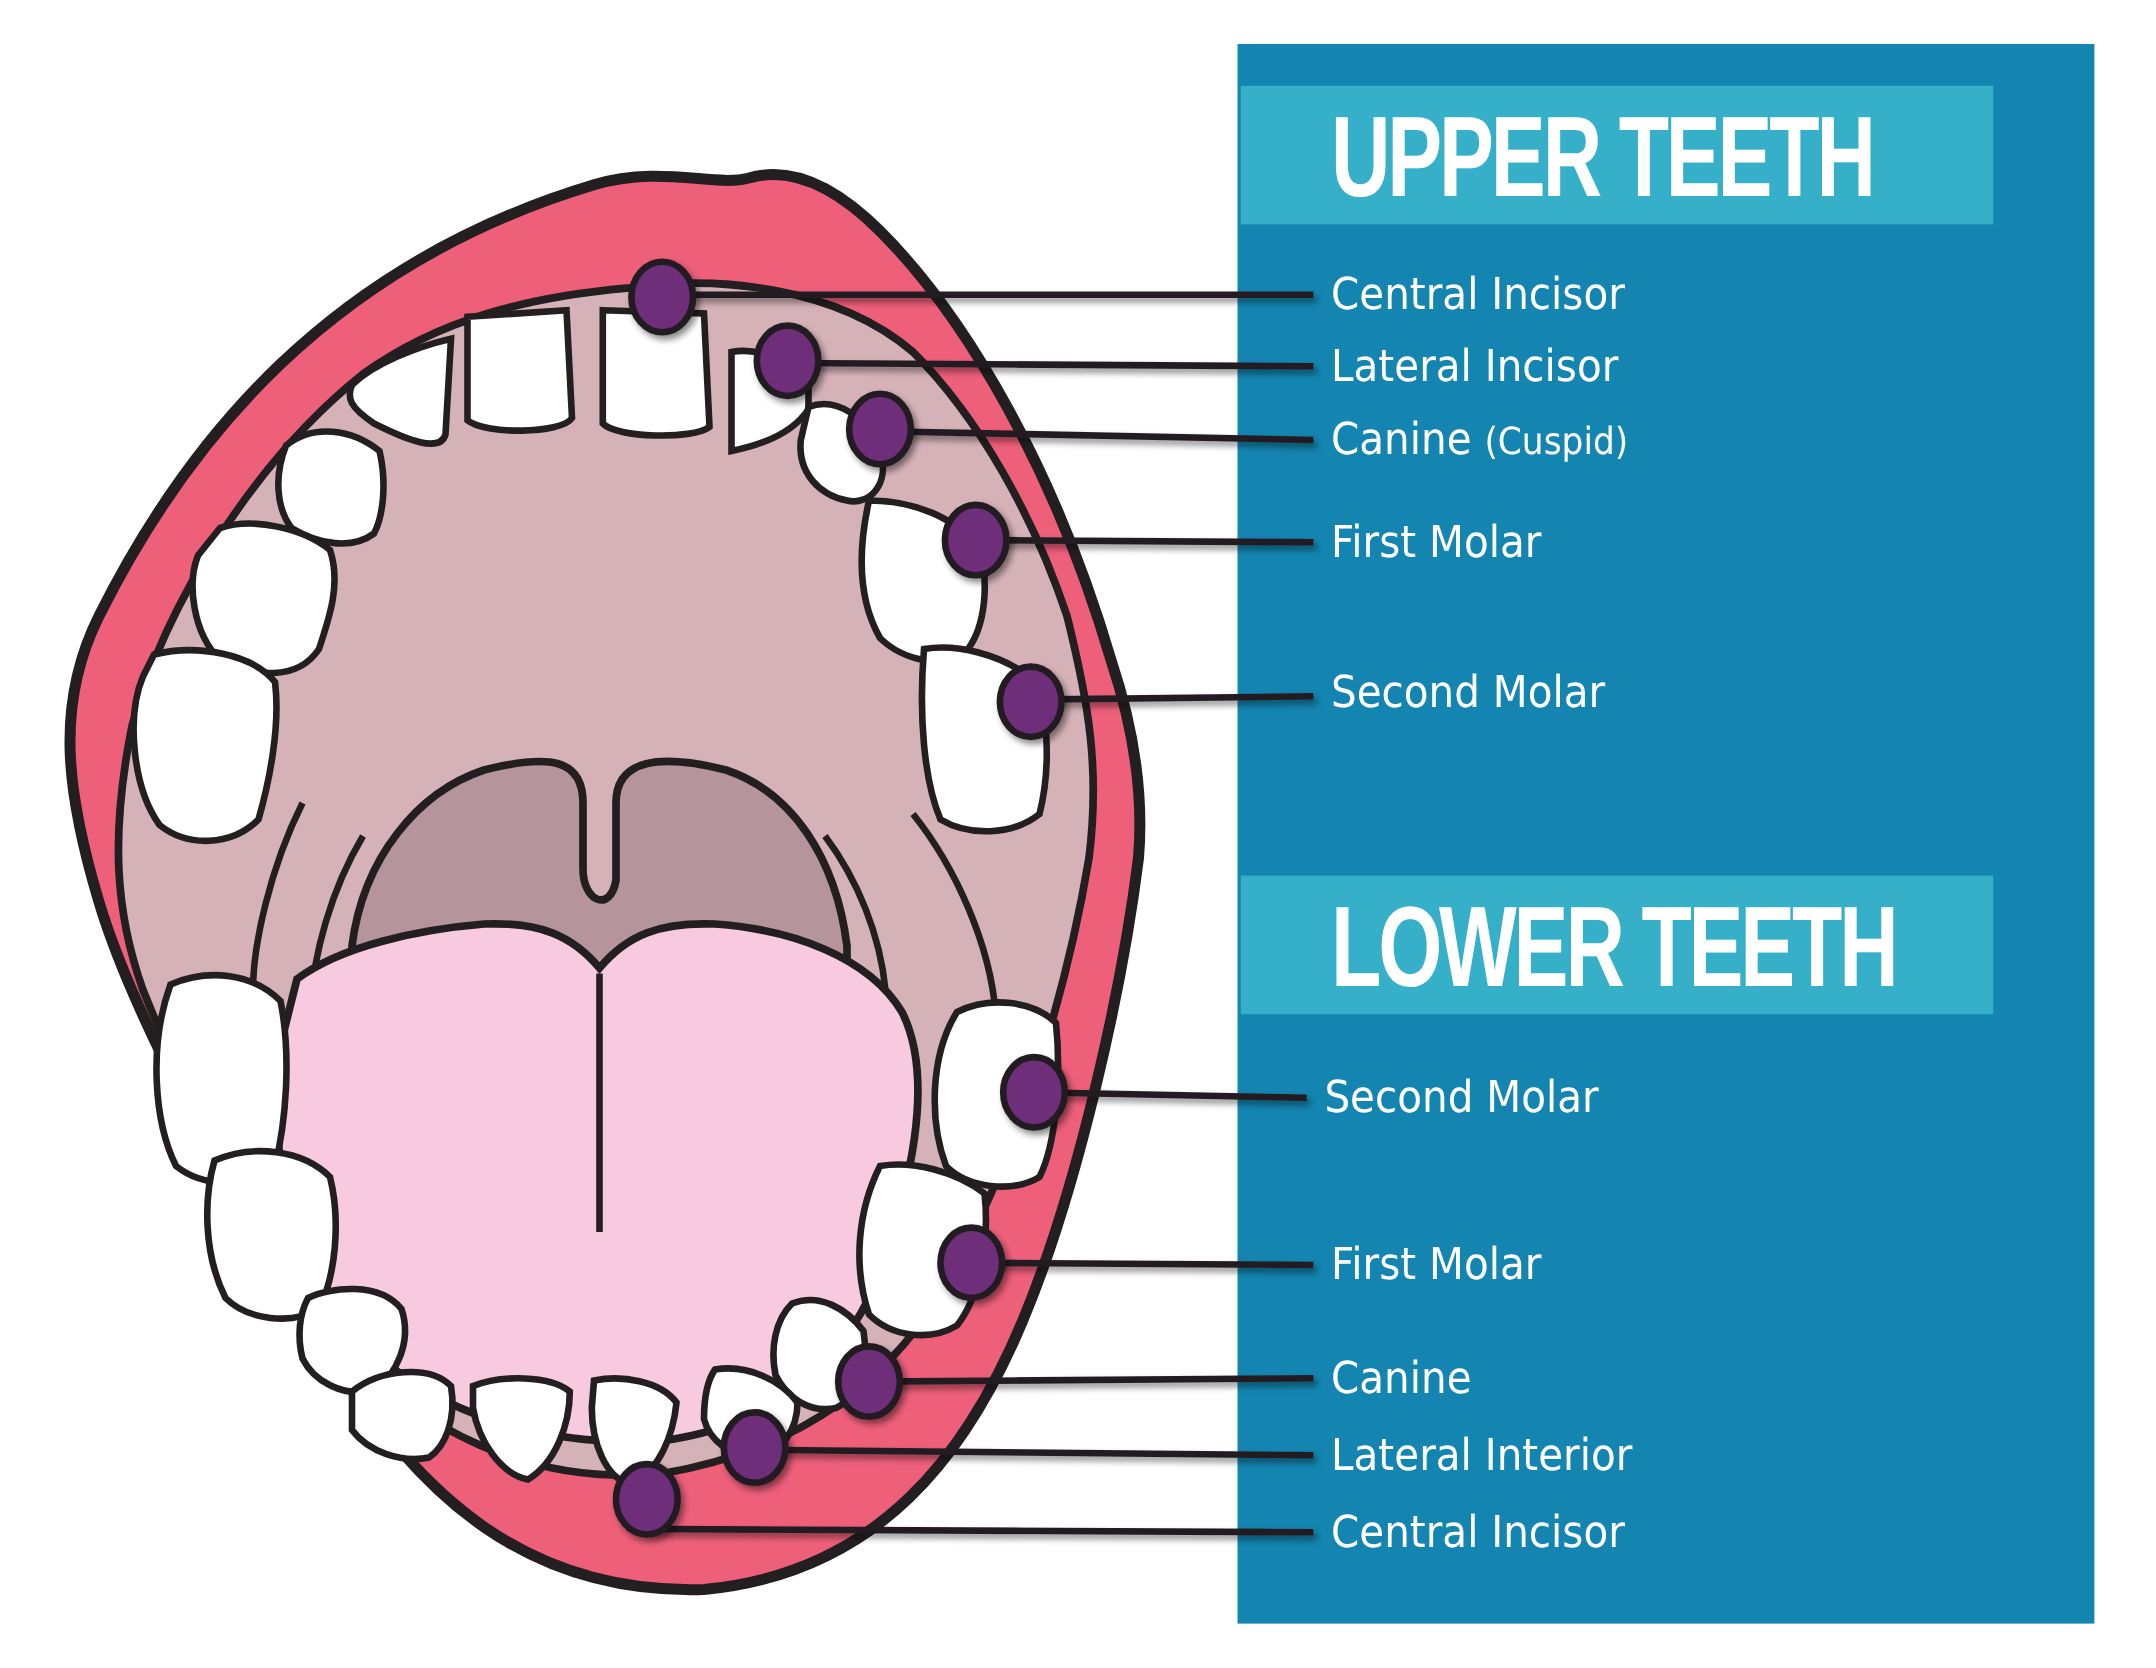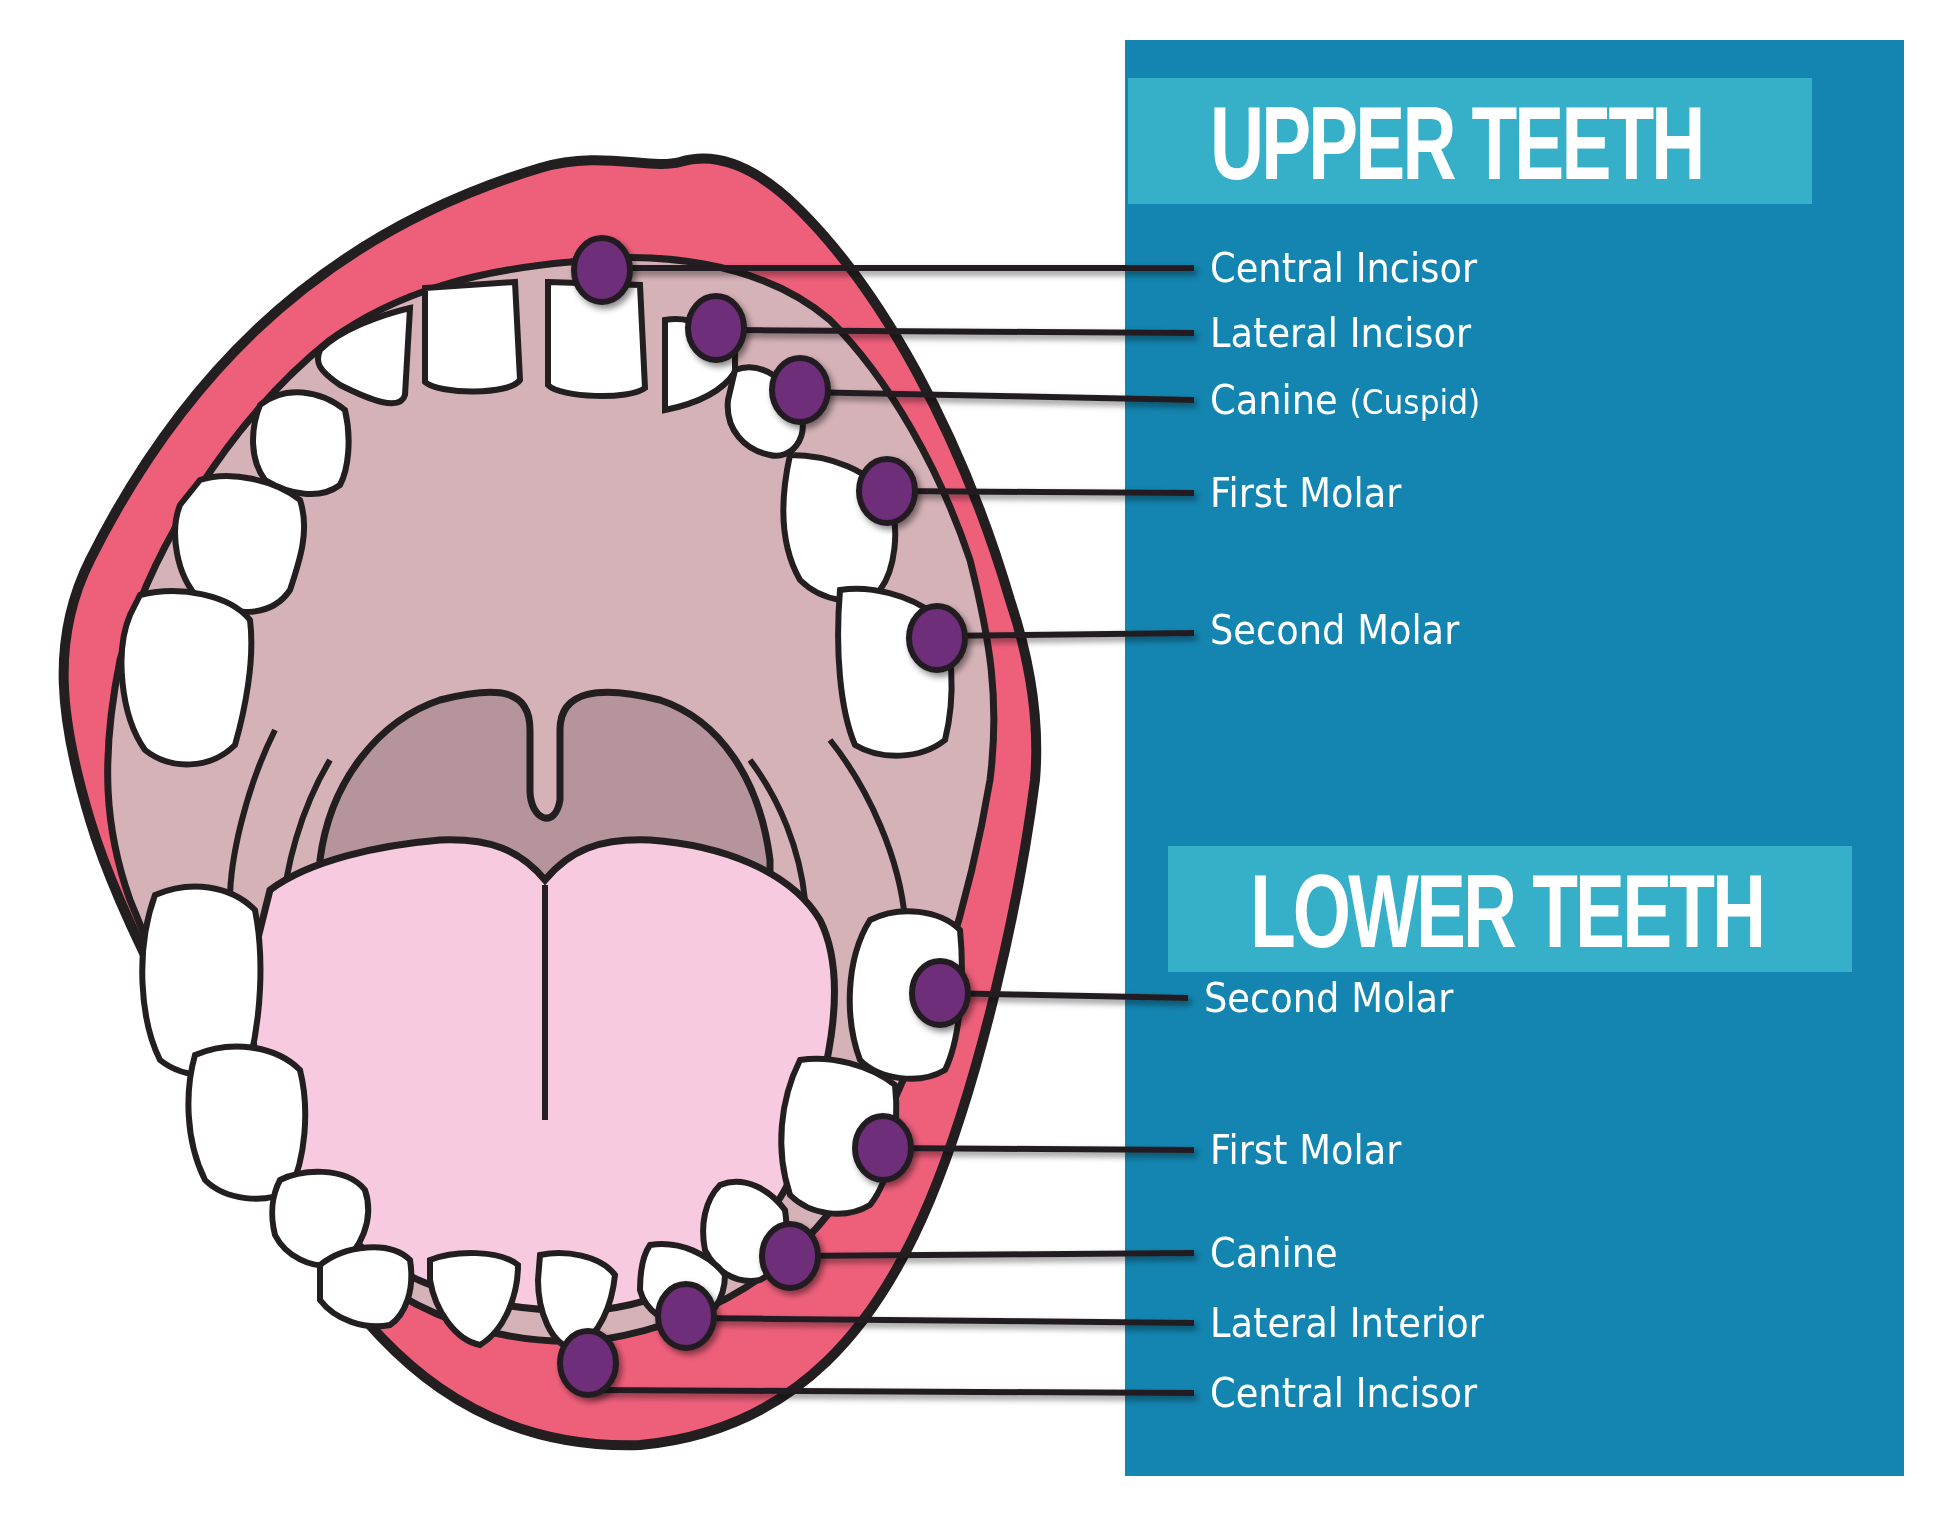--- a/index.html
+++ b/index.html
@@ -13,21 +13,21 @@
 </style>
 </head>
 <body>
 
 <div class="panel"></div>
 
 <div class="header" style="top:78px;">
   <span class="header-text">UPPER TEETH</span>
 </div>
 
-<div class="header" style="top:846px;margin-left:40px;">
+<div class="header" style="top:796px;">
   <span class="header-text">LOWER TEETH</span>
 </div>
 
 <div class="label" style="left:1210px; top:244px;"><span>Central Incisor</span></div>
 <div class="label" style="left:1210px; top:309px;"><span>Lateral Incisor</span></div>
 <div class="label" style="left:1210px; top:376px;"><span>Canine</span> <span class="sub">(Cuspid)</span></div>
 <div class="label" style="left:1210px; top:469px;"><span>First Molar</span></div>
 <div class="label" style="left:1210px; top:606px;"><span>Second Molar</span></div>
 
 <div class="label" style="left:1204px; top:974px;"><span>Second Molar</span></div>

